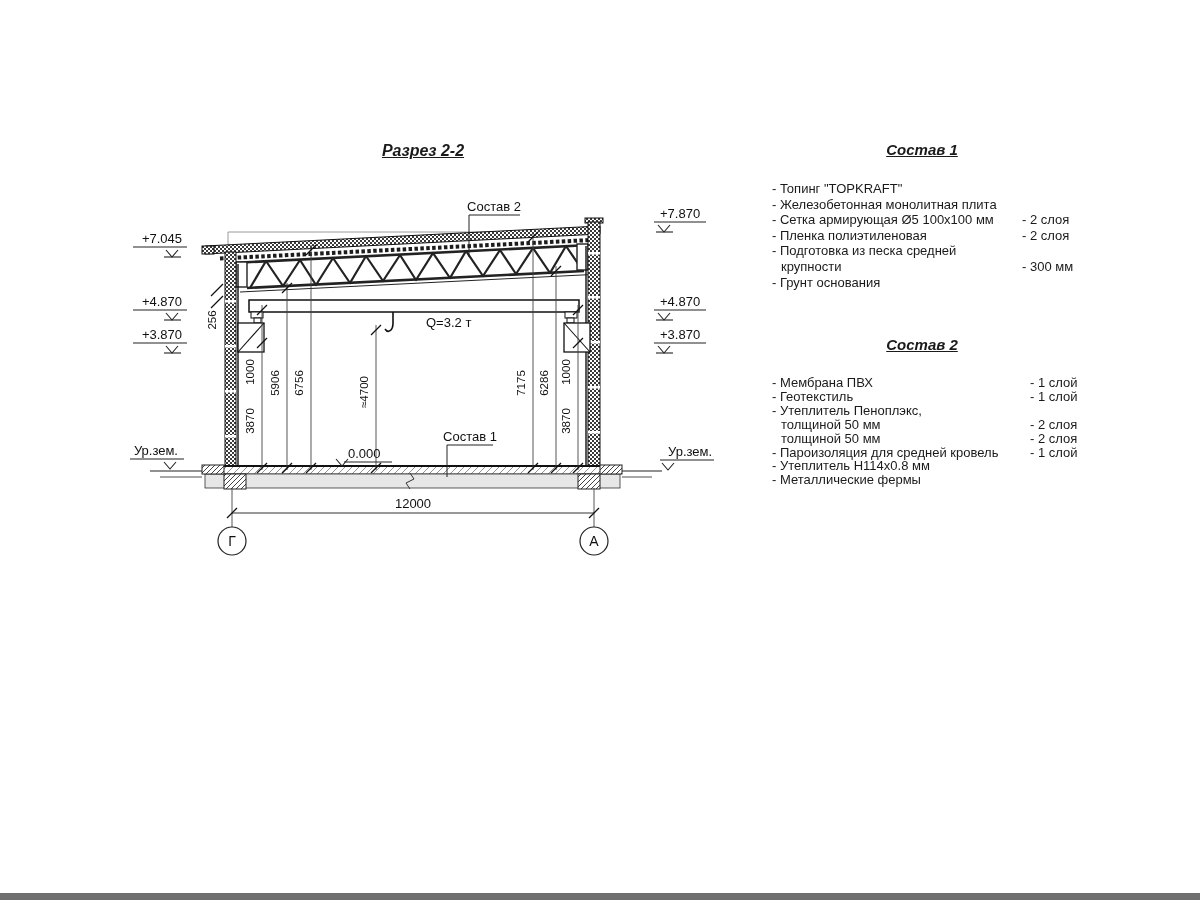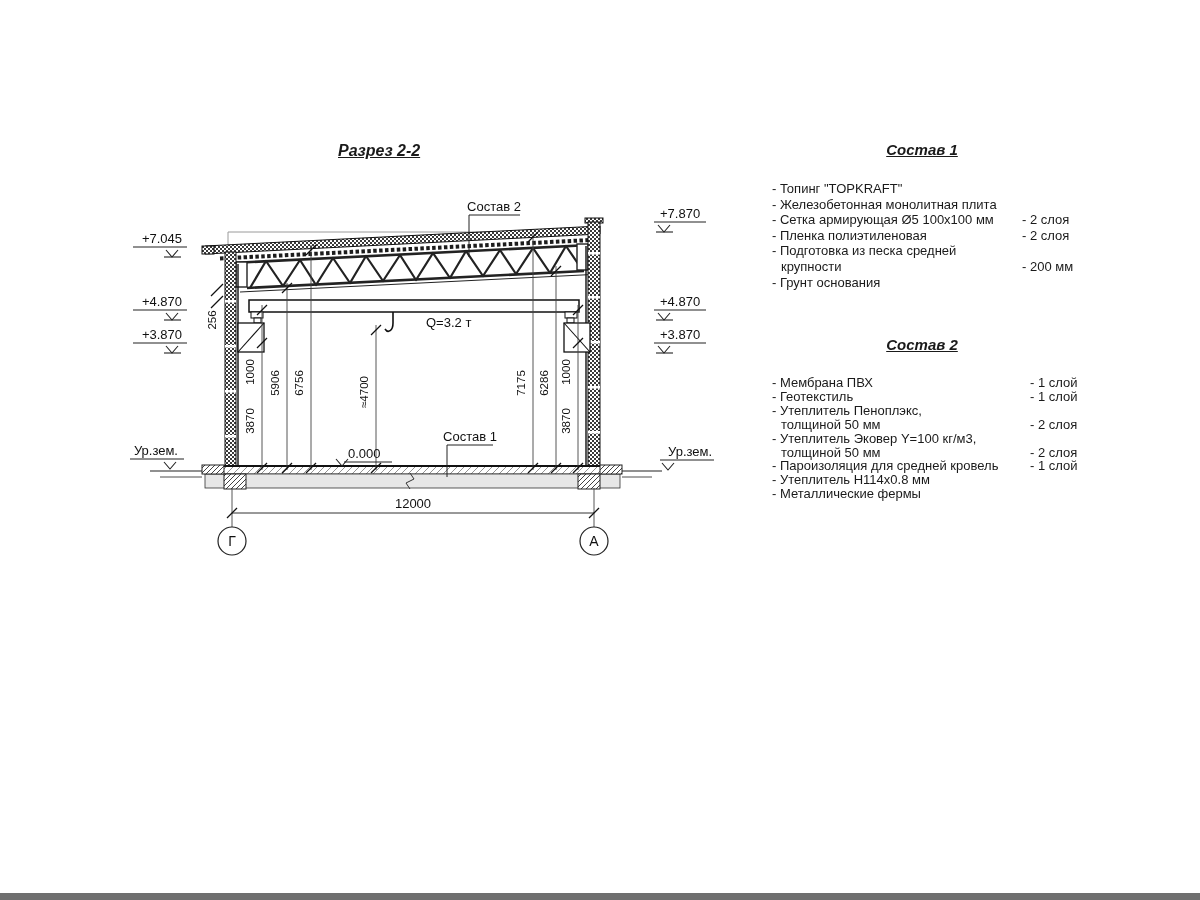--- a/index.html
+++ b/index.html
@@ -1,20 +1,20 @@
 <!DOCTYPE html>
 <html><head>
 <meta charset="utf-8">
 <style>
   html,body{margin:0;padding:0;background:#fff;}
   #page{position:relative;width:1200px;height:900px;background:#ffffff;overflow:hidden;
         font-family:"Liberation Sans",sans-serif;color:#1a1a1a;}
   #drawing-svg{position:absolute;left:0;top:0;}
   svg text{font-family:"Liberation Sans",sans-serif;fill:#111;}
-  .dwg-title{position:absolute;left:338px;top:142px;width:170px;
+  .dwg-title{position:absolute;left:338px;top:142px;width:170px;text-align:center;
              font:italic bold 16px "Liberation Sans",sans-serif;text-decoration:underline;}
   .spec{position:absolute;width:340px;}
   #spec1{left:772px;top:141px;}
   #spec2{left:772px;top:336px;}
   .spec-title{width:300px;text-align:center;font:italic bold 15px "Liberation Sans",sans-serif;
               text-decoration:underline;margin:0 0 23px 0;}
   .spec-rows{font-size:13px;line-height:15.6px;}
   #spec2 .spec-rows{line-height:13.9px;}
   .srow{position:relative;white-space:nowrap;}
   .srow.cont{padding-left:9px;}
@@ -249,33 +249,32 @@
   </svg>
 
   <div class="spec" id="spec1">
     <div class="spec-title">Состав 1</div>
     <div class="spec-rows">
       <div class="srow"><span>- Топинг "TOPKRAFT"</span><span class="val"></span></div>
       <div class="srow"><span>- Железобетонная  монолитная плита</span><span class="val"></span></div>
       <div class="srow"><span>- Сетка армирующая Ø5 100x100 мм</span><span class="val">- 2 слоя</span></div>
       <div class="srow"><span>- Пленка полиэтиленовая</span><span class="val">- 2 слоя</span></div>
       <div class="srow"><span>- Подготовка из песка средней</span><span class="val"></span></div>
-      <div class="srow cont"><span>крупности</span><span class="val">- 200 мм</span></div>
+      <div class="srow cont"><span>крупности</span><span class="val">- 300 мм</span></div>
       <div class="srow"><span>- Грунт основания</span><span class="val"></span></div>
     </div>
   </div>
 
   <div class="spec" id="spec2">
     <div class="spec-title">Состав 2</div>
     <div class="spec-rows">
       <div class="srow"><span>- Мембрана ПВХ</span><span class="val">- 1 слой</span></div>
       <div class="srow"><span>- Геотекстиль</span><span class="val">- 1 слой</span></div>
       <div class="srow"><span>- Утеплитель Пеноплэкс,</span><span class="val"></span></div>
       <div class="srow cont"><span>толщиной 50 мм</span><span class="val">- 2 слоя</span></div>
-      <div class="srow"><span>- Утеплитель Эковер Y=100 кг/м3,</span><span class="val"></span></div>
       <div class="srow cont"><span>толщиной 50 мм</span><span class="val">- 2 слоя</span></div>
       <div class="srow"><span>- Пароизоляция для средней кровель</span><span class="val">- 1 слой</span></div>
       <div class="srow"><span>- Утеплитель Н114х0.8 мм</span><span class="val"></span></div>
       <div class="srow"><span>- Металлические фермы</span><span class="val"></span></div>
     </div>
   </div>
 
   <div id="bottom-bar"></div>
 </div>
 

